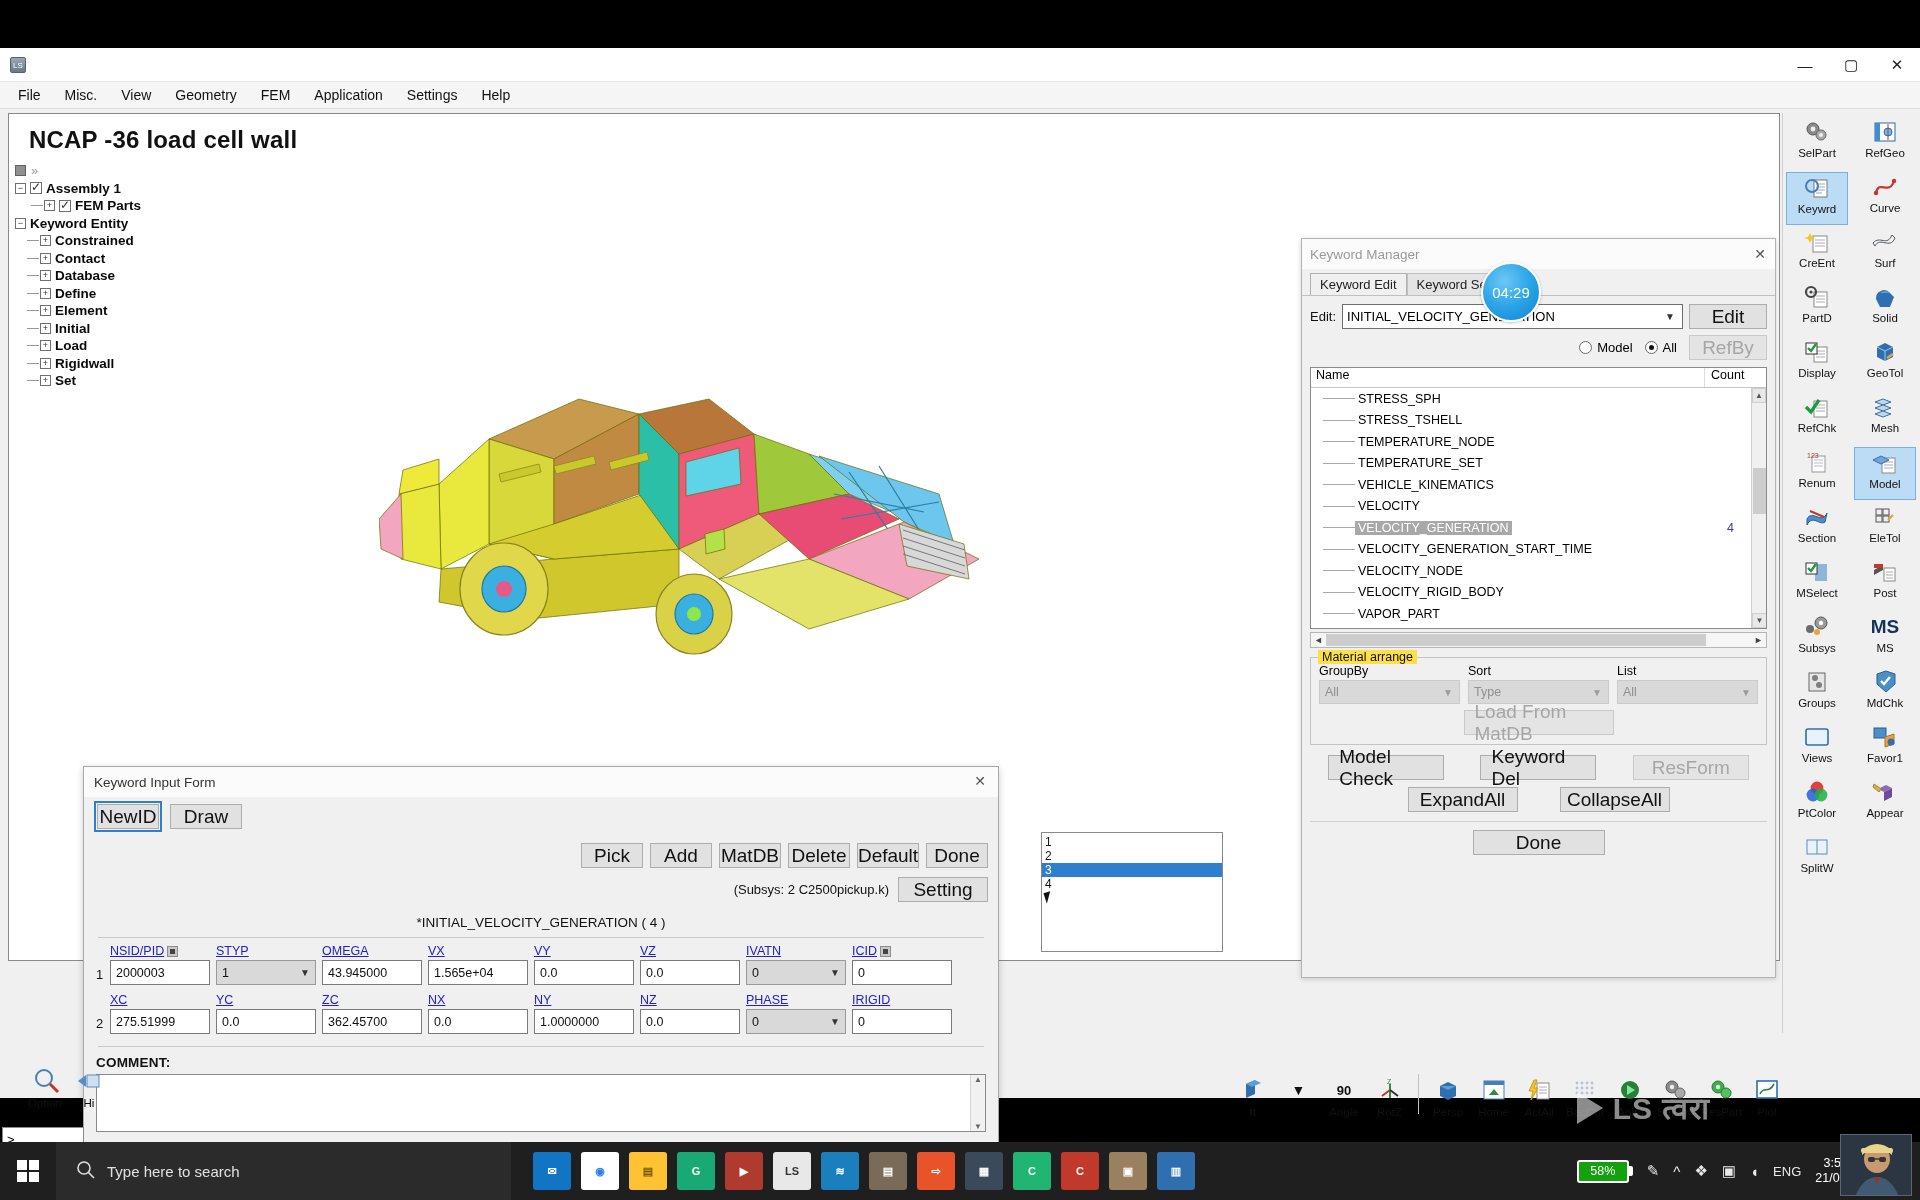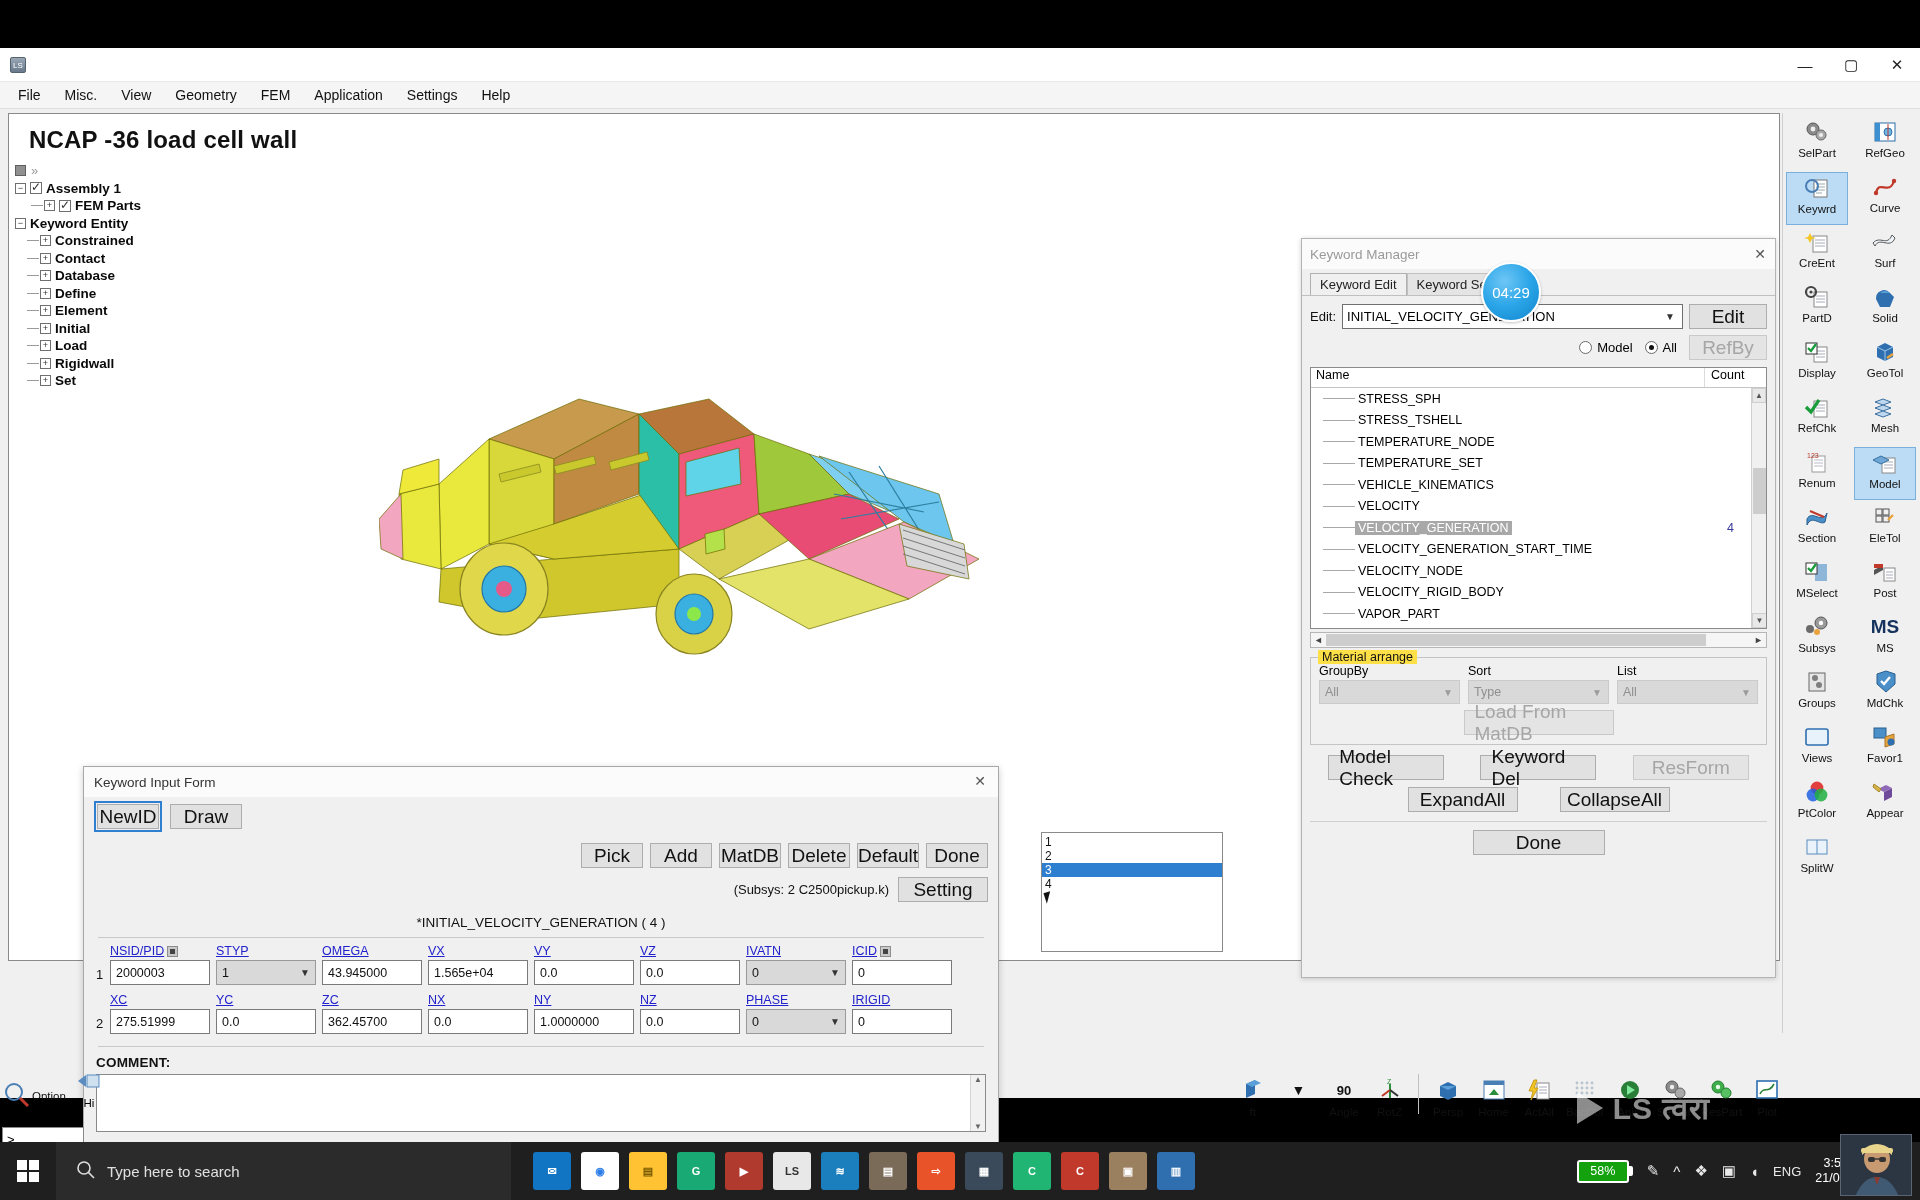--- a/index.html
+++ b/index.html
@@ -245,21 +245,21 @@
   .tbtn {
     width: 62px; height: 53px; display: flex; flex-direction: column; align-items: center;
     justify-content: flex-start; font-size: 11.5px; color: #111; margin: 0 3px 2px;
   }
   .tbtn.on { background: #bcdcf5; border: 1px solid #7ab0de; }
   .tbtn .gl { height: 30px; display: flex; align-items: center; justify-content: center; }
 
   
   #lefttool {
     position: absolute; left: 2px; top: 958px; width: 60px; height: 58px;
-    display: flex; flex-direction: row; align-items: center; font-size: 11.5px; color: #111;
+    display: flex; flex-direction: column; align-items: flex-end; font-size: 11.5px; color: #111;
   }
   #cmdline {
     position: absolute; left: 2px; top: 1018px; width: 82px; height: 26px; background: #fff;
     border: 1px solid #8a8a8a; font-size: 13px; padding-left: 4px; line-height: 24px;
   }
   #closekw { position: absolute; left: 2px; top: 1047px; font-size: 11.5px; font-weight: bold; color:#111; }
 
   #bottombar {
     position: absolute; left: 1230px; top: 965px; height: 62px; width: 560px;
     display: flex; align-items: flex-start;

